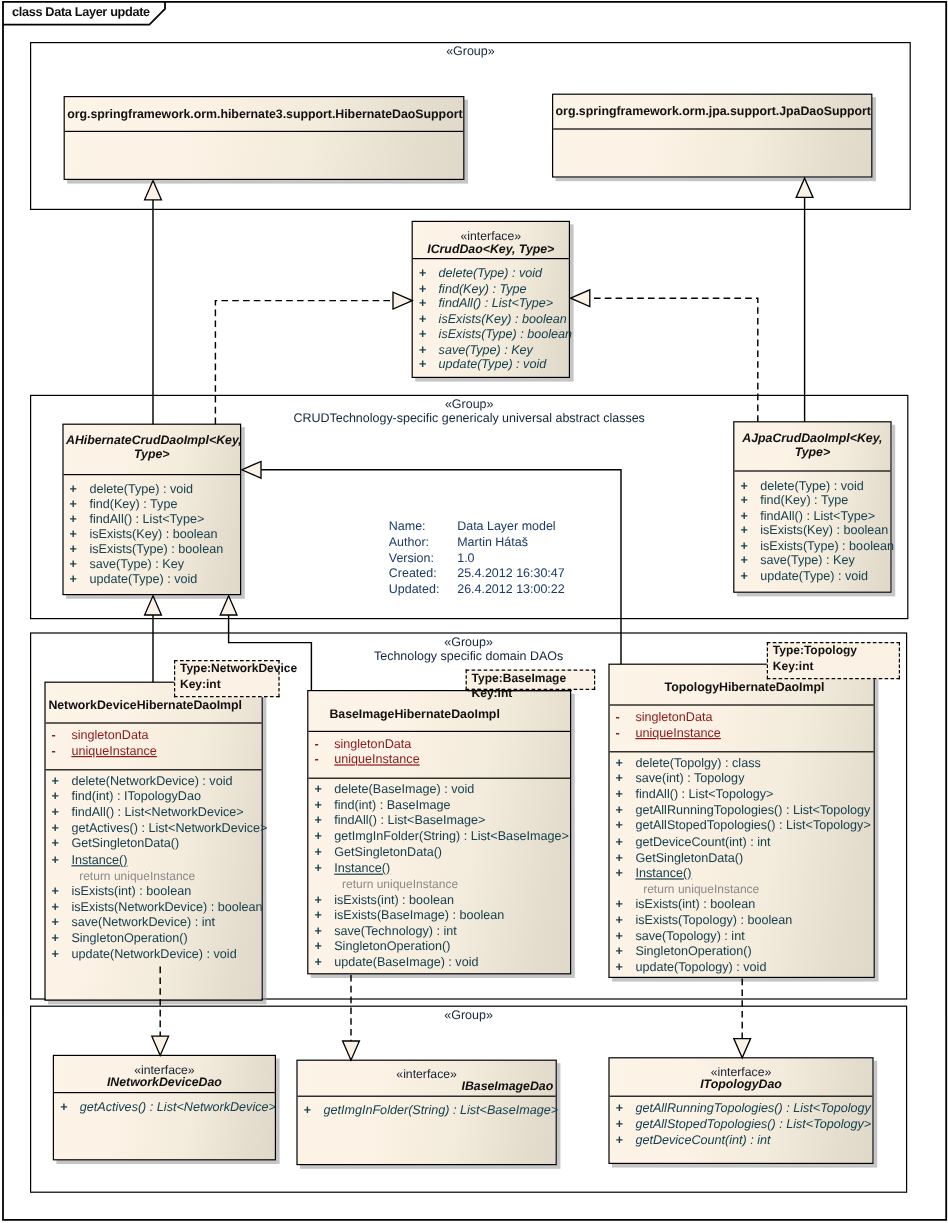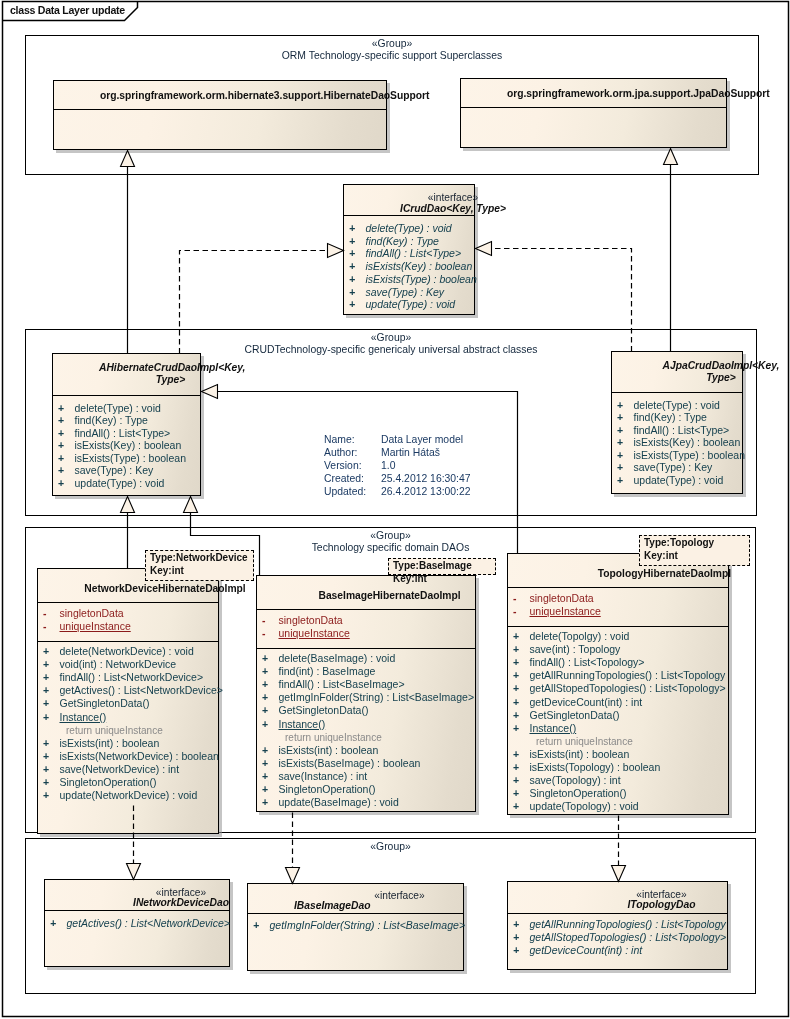--- a/index.html
+++ b/index.html
@@ -11,21 +11,21 @@
 
   
   .group{position:absolute;border:1.2px solid #000;box-sizing:border-box;background:transparent;}
   .grouplabel{position:absolute;text-align:center;font-size:10.4px;color:#12263b;
               line-height:11.5px;white-space:nowrap;}
 
   
   .cls{position:absolute;box-sizing:border-box;border:1.3px solid #000;
        background:linear-gradient(100deg,#fdf4e8 0%,#fcf2e5 30%,#f3ebdc 62%,#e4dccd 88%,#e0d8c9 100%);
        box-shadow:3px 3px 0 rgba(150,150,150,0.55);}
-  .cls .hdr{box-sizing:border-box;text-align:center;color:#111;margin-left:44px;}
+  .cls .hdr{box-sizing:border-box;text-align:center;color:#111;}
   .cls .sec{box-sizing:border-box;border-top:1.3px solid #000;}
   .row{position:relative;height:13.1px;font-size:10.5px;color:#16414f;white-space:nowrap;
        line-height:13.1px;}
   .row .vis{position:absolute;left:5px;font-weight:bold;}
   .row .txt{position:absolute;left:21.5px;}
   .row.priv{color:#8b1a1a;}
   .row.priv .vis{color:#8b1a1a;}
   .row .txt.ul{text-decoration:underline;}
   .row.note{color:#8a8a8a;font-size:10px;}
   .row.note .txt{left:28px;}
@@ -49,21 +49,20 @@
 <body>
 
 <svg class="ovl">
   <path d="M 2.5 1.5 L 788.5 1.5 L 788.5 1016.5 L 2.5 1016.5 Z" fill="none" stroke="#000" stroke-width="1.5"></path>
   <path d="M 137.5 1.5 L 137.5 7.5 L 124.5 20.5 L 2.5 20.5" fill="none" stroke="#000" stroke-width="1.5"></path>
 </svg>
 <div id="tablabel">class Data Layer update</div>
 <div class="group" style="left:25px;top:35px;width:734px;height:140px"></div>
 <div class="grouplabel" style="left:25px;top:38px;width:734px">
     <div>«Group»</div>
-    <div>ORM Technology-specific support Superclasses</div>
   </div>
 <div class="group" style="left:25px;top:329px;width:732px;height:187px"></div>
 <div class="grouplabel" style="left:25px;top:332px;width:732px">
     <div>«Group»</div>
     <div>CRUDTechnology-specific genericaly universal abstract classes</div>
   </div>
 <div class="group" style="left:25px;top:527px;width:731px;height:306px"></div>
 <div class="grouplabel" style="left:25px;top:530px;width:731px">
     <div>«Group»</div>
     <div>Technology specific domain DAOs</div>
@@ -204,21 +203,21 @@
         <span class="txt ul">uniqueInstance</span>
       </div>
 </div>
     <div class="sec" style="position:absolute;left:0;top:72px;width:100%;height:165px">
       <div class="row" style="top:3px;height:13.1px;line-height:13.1px;position:absolute;left:0;right:0">
         <span class="vis">+</span>
         <span class="txt">delete(NetworkDevice) : void</span>
       </div>
 <div class="row" style="top:16.1px;height:13.1px;line-height:13.1px;position:absolute;left:0;right:0">
         <span class="vis">+</span>
-        <span class="txt">void(int) : NetworkDevice</span>
+        <span class="txt">find(int) : ITopologyDao</span>
       </div>
 <div class="row" style="top:29.200000000000003px;height:13.1px;line-height:13.1px;position:absolute;left:0;right:0">
         <span class="vis">+</span>
         <span class="txt">findAll() : List&lt;NetworkDevice&gt;</span>
       </div>
 <div class="row" style="top:42.300000000000004px;height:13.1px;line-height:13.1px;position:absolute;left:0;right:0">
         <span class="vis">+</span>
         <span class="txt">getActives() : List&lt;NetworkDevice&gt;</span>
       </div>
 <div class="row" style="top:55.400000000000006px;height:13.1px;line-height:13.1px;position:absolute;left:0;right:0">
@@ -299,21 +298,21 @@
 <div class="row" style="top:94.69999999999999px;height:13.1px;line-height:13.1px;position:absolute;left:0;right:0">
         <span class="vis">+</span>
         <span class="txt">isExists(int) : boolean</span>
       </div>
 <div class="row" style="top:107.79999999999998px;height:13.1px;line-height:13.1px;position:absolute;left:0;right:0">
         <span class="vis">+</span>
         <span class="txt">isExists(BaseImage) : boolean</span>
       </div>
 <div class="row" style="top:120.89999999999998px;height:13.1px;line-height:13.1px;position:absolute;left:0;right:0">
         <span class="vis">+</span>
-        <span class="txt">save(Instance) : int</span>
+        <span class="txt">save(Technology) : int</span>
       </div>
 <div class="row" style="top:133.99999999999997px;height:13.1px;line-height:13.1px;position:absolute;left:0;right:0">
         <span class="vis">+</span>
         <span class="txt">SingletonOperation()</span>
       </div>
 <div class="row" style="top:147.09999999999997px;height:13.1px;line-height:13.1px;position:absolute;left:0;right:0">
         <span class="vis">+</span>
         <span class="txt">update(BaseImage) : void</span>
       </div>
 </div>
@@ -328,21 +327,21 @@
         <span class="txt">singletonData</span>
       </div>
 <div class="row priv" style="top:17.1px;height:13.1px;line-height:13.1px;position:absolute;left:0;right:0">
         <span class="vis">-</span>
         <span class="txt ul">uniqueInstance</span>
       </div>
 </div>
     <div class="sec" style="position:absolute;left:0;top:72px;width:100%;height:190px">
       <div class="row" style="top:3px;height:13.1px;line-height:13.1px;position:absolute;left:0;right:0">
         <span class="vis">+</span>
-        <span class="txt">delete(Topolgy) : void</span>
+        <span class="txt">delete(Topolgy) : class</span>
       </div>
 <div class="row" style="top:16.1px;height:13.1px;line-height:13.1px;position:absolute;left:0;right:0">
         <span class="vis">+</span>
         <span class="txt">save(int) : Topology</span>
       </div>
 <div class="row" style="top:29.200000000000003px;height:13.1px;line-height:13.1px;position:absolute;left:0;right:0">
         <span class="vis">+</span>
         <span class="txt">findAll() : List&lt;Topology&gt;</span>
       </div>
 <div class="row" style="top:42.300000000000004px;height:13.1px;line-height:13.1px;position:absolute;left:0;right:0">
@@ -398,21 +397,21 @@
     <div class="sec" style="position:absolute;left:0;top:30px;width:100%;height:58px">
       <div class="row italic" style="top:6px;height:13.1px;line-height:13.1px;position:absolute;left:0;right:0">
         <span class="vis">+</span>
         <span class="txt">getActives() : List&lt;NetworkDevice&gt;</span>
       </div>
 </div>
   </div>
 <div class="cls" style="left:247px;top:883px;width:217px;height:88px">
     <div class="hdr" style="position:absolute;left:0;top:0;width:100%;height:29px">
       <div class="stereo" style="position:absolute;left:0;right:0;top:6px;text-align:center;line-height:11px">«interface»</div>
-      <div class="clsname italic" style="position:absolute;left:2px;right:2px;top:16px;text-align:left;line-height:11.5px">IBaseImageDao</div>
+      <div class="clsname italic" style="position:absolute;left:2px;right:2px;top:16px;text-align:right;line-height:11.5px">IBaseImageDao</div>
     </div>
     <div class="sec" style="position:absolute;left:0;top:29px;width:100%;height:59px">
       <div class="row italic" style="top:5px;height:13.1px;line-height:13.1px;position:absolute;left:0;right:0">
         <span class="vis">+</span>
         <span class="txt">getImgInFolder(String) : List&lt;BaseImage&gt;</span>
       </div>
 </div>
   </div>
 <div class="cls" style="left:507px;top:881px;width:221px;height:89px">
     <div class="hdr" style="position:absolute;left:0;top:0;width:100%;height:31px">
@@ -452,21 +451,21 @@
 <path d="M 133.5 805.5 L 133.5 863.5" fill="none" stroke="#000" stroke-width="1.2" stroke-dasharray="5.5,3.5"></path>
 <polygon points="133.5,879.5 126.5,863.5 140.5,863.5" fill="#fbf2e6" stroke="#000" stroke-width="1.1" stroke-linejoin="miter" stroke-dasharray="none"></polygon>
 <path d="M 292.5 812.5 L 292.5 867.5" fill="none" stroke="#000" stroke-width="1.2" stroke-dasharray="5.5,3.5"></path>
 <polygon points="292.5,883.5 285.5,867.5 299.5,867.5" fill="#fbf2e6" stroke="#000" stroke-width="1.1" stroke-linejoin="miter" stroke-dasharray="none"></polygon>
 <path d="M 618.5 815.5 L 618.5 865.5" fill="none" stroke="#000" stroke-width="1.2" stroke-dasharray="5.5,3.5"></path>
 <polygon points="618.5,881.5 611.5,865.5 625.5,865.5" fill="#fbf2e6" stroke="#000" stroke-width="1.1" stroke-linejoin="miter" stroke-dasharray="none"></polygon>
 <path d="M 219.5 568.5 L 146.5 568.5" stroke="#000" stroke-width="1.2" fill="none"></path>
 <path d="M 476.5 575.5 L 389.5 575.5" stroke="#000" stroke-width="1.2" fill="none"></path>
 <path d="M 729.5 553.5 L 640.5 553.5" stroke="#000" stroke-width="1.2" fill="none"></path>
 </svg>
-<div class="tag" style="left:145px;top:550px;width:109px;height:31px">
+<div class="tag" style="left:145px;top:550px;width:88px;height:31px">
     <div>Type:NetworkDevice</div>
     <div>Key:int</div>
   </div>
 <div class="tag" style="left:388px;top:558px;width:108px;height:17px">
     <div>Type:BaseImage</div>
     <div>Key:int</div>
   </div>
 <div class="tag" style="left:639px;top:535px;width:111px;height:31px">
     <div>Type:Topology</div>
     <div>Key:int</div>

